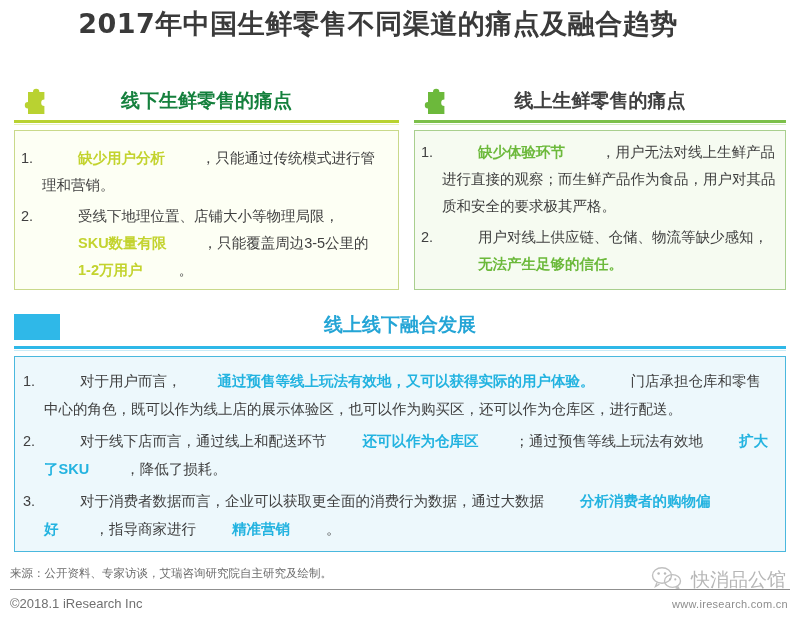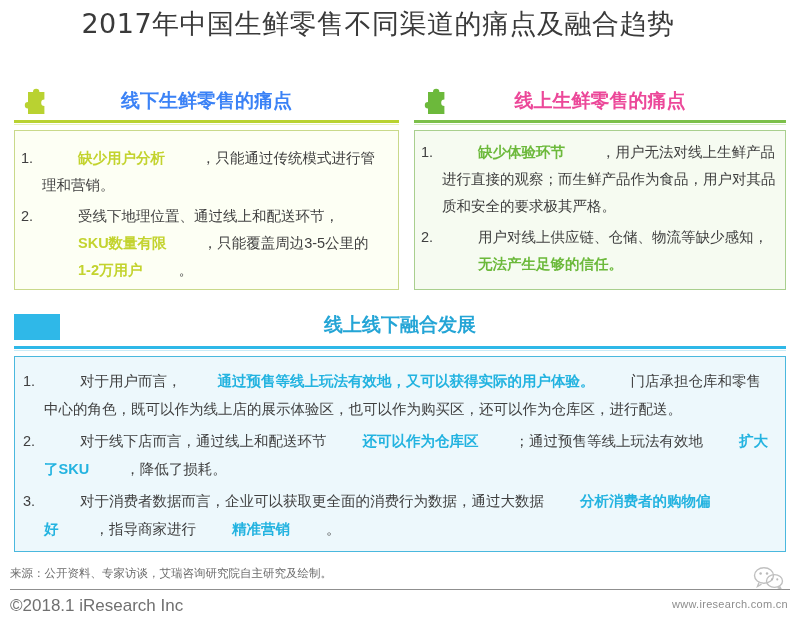--- a/index.html
+++ b/index.html
@@ -10,21 +10,21 @@
     overflow:hidden;
     position:relative;
   }
   .page{position:relative;width:800px;height:618px;box-sizing:border-box;}
 
   
   .title{
     position:absolute;left:0;top:6px;width:756px;
     text-align:center;
     font-size:27px;
-    font-weight:normal;
+    font-weight:bold;
     letter-spacing:0.5px;
     color:#3a3a3a;
     font-family:"DejaVu Sans","Liberation Sans",sans-serif;
   }
 
   
   .panel-head{position:absolute;height:44px;}
   .puzzle{
     position:absolute;left:0;top:2px;width:40px;height:30px;
   }
@@ -91,21 +91,21 @@
   
   .source{
     position:absolute;left:10px;top:566px;
     font-size:11.5px;color:#6d6d6d;
   }
   .foot-rule{
     position:absolute;left:10px;top:589px;width:780px;height:1px;background:#8f8f8f;
   }
   .copy{
     position:absolute;left:10px;top:596px;
-    font-size:17px;color:#707070;text-align:center;
+    font-size:13px;color:#707070;text-align:center;
   }
   .site{
     position:absolute;right:12px;top:598px;
     font-size:11px;color:#8d8d8d;letter-spacing:.3px;
   }
   .watermark{
     position:absolute;right:14px;top:566px;
     display:flex;align-items:center;gap:7px;
     opacity:.62;
   }
@@ -120,41 +120,41 @@
 <div class="page">
 
   <div class="title">2017年中国生鲜零售不同渠道的痛点及融合趋势</div>
 
   <div class="panel-head" style="left:14px;top:86px;width:385px;">
     <span class="puzzle">
       <svg width="40" height="30" viewBox="0 0 40 30">
         <path d="M14 4 h5 a3.2 3.2 0 0 1 6.4 0 h5 v7.5 a3.2 3.2 0 0 0 0 6.4 V26 H14 v-5.5 a3.2 3.2 0 0 1 0-6.4 Z" fill="#b9d231"></path>
       </svg>
     </span>
-    <div class="head-title" style="color:#3b82f6;">线下生鲜零售的痛点</div>
+    <div class="head-title" style="color:#15803d;">线下生鲜零售的痛点</div>
     <div class="head-rule">
       <div class="r1" style="background:#b9d231;"></div>
       <div class="r2" style="background:#d7e58e;"></div>
     </div>
   </div>
 
   <div class="box left-box" style="left:14px;top:130px;width:385px;height:160px;">
     <ol class="items" style="margin:14px 10px 0 4px;">
         <li><span class="num">1.</span><span class="txt hl-yellow">缺少用户分析</span><span class="txt">，只能通过传统模式进行管理和营销。</span></li>
-        <li><span class="num">2.</span><span class="txt">受线下地理位置、通过线上和配送环节，</span><span class="txt hl-yellow">SKU数量有限</span><span class="txt">，只能覆盖周边3-5公里的</span><span class="txt hl-yellow">1-2万用户</span><span class="txt">。</span></li>
+        <li><span class="num">2.</span><span class="txt">受线下地理位置、店铺大小等物理局限，</span><span class="txt hl-yellow">SKU数量有限</span><span class="txt">，只能覆盖周边3-5公里的</span><span class="txt hl-yellow">1-2万用户</span><span class="txt">。</span></li>
       </ol>
   </div>
 
   <div class="panel-head" style="left:414px;top:86px;width:372px;">
     <span class="puzzle">
       <svg width="40" height="30" viewBox="0 0 40 30">
         <path d="M14 4 h5 a3.2 3.2 0 0 1 6.4 0 h5 v7.5 a3.2 3.2 0 0 0 0 6.4 V26 H14 v-5.5 a3.2 3.2 0 0 1 0-6.4 Z" fill="#6cb93b"></path>
       </svg>
     </span>
-    <div class="head-title" style="color:#ec4899;">线上生鲜零售的痛点</div>
+    <div class="head-title" style="color:#404040;">线上生鲜零售的痛点</div>
     <div class="head-rule">
       <div class="r1" style="background:#7cc04a;"></div>
       <div class="r2" style="background:#b6dc97;"></div>
     </div>
   </div>
 
   <div class="box right-box" style="left:414px;top:130px;width:372px;height:160px;">
     <ol class="items" style="margin:8px 8px 0 4px;">
         <li><span class="num">1.</span><span class="txt hl-green">缺少体验环节</span><span class="txt">，用户无法对线上生鲜产品进行直接的观察；而生鲜产品作为食品，用户对其品质和安全的要求极其严格。</span></li>
         <li><span class="num">2.</span><span class="txt">用户对线上供应链、仓储、物流等缺少感知，</span><span class="txt hl-green">无法产生足够的信任。</span></li>
@@ -189,15 +189,16 @@
         <ellipse cx="12" cy="9.5" rx="9.5" ry="7.8" fill="none" stroke="#9a9a9a" stroke-width="1.4"></ellipse>
         <path d="M7 16.5 L5.5 20.5 L9.5 18.2" fill="none" stroke="#9a9a9a" stroke-width="1.4"></path>
         <circle cx="8.6" cy="7.6" r="1.25" fill="#8f8f8f"></circle>
         <circle cx="15" cy="7.6" r="1.25" fill="#8f8f8f"></circle>
         <ellipse cx="22.5" cy="15" rx="8" ry="6.4" fill="none" stroke="#9a9a9a" stroke-width="1.4"></ellipse>
         <path d="M27.5 20.2 L29 23 L25.6 21.5" fill="none" stroke="#9a9a9a" stroke-width="1.4"></path>
         <circle cx="20" cy="13.4" r="1.05" fill="#8f8f8f"></circle>
         <circle cx="25.3" cy="13.4" r="1.05" fill="#8f8f8f"></circle>
       </svg>
     </span>
+    <span class="wm-text">快消品公馆</span>
   </div>
 
 </div>
 
 </body></html>

